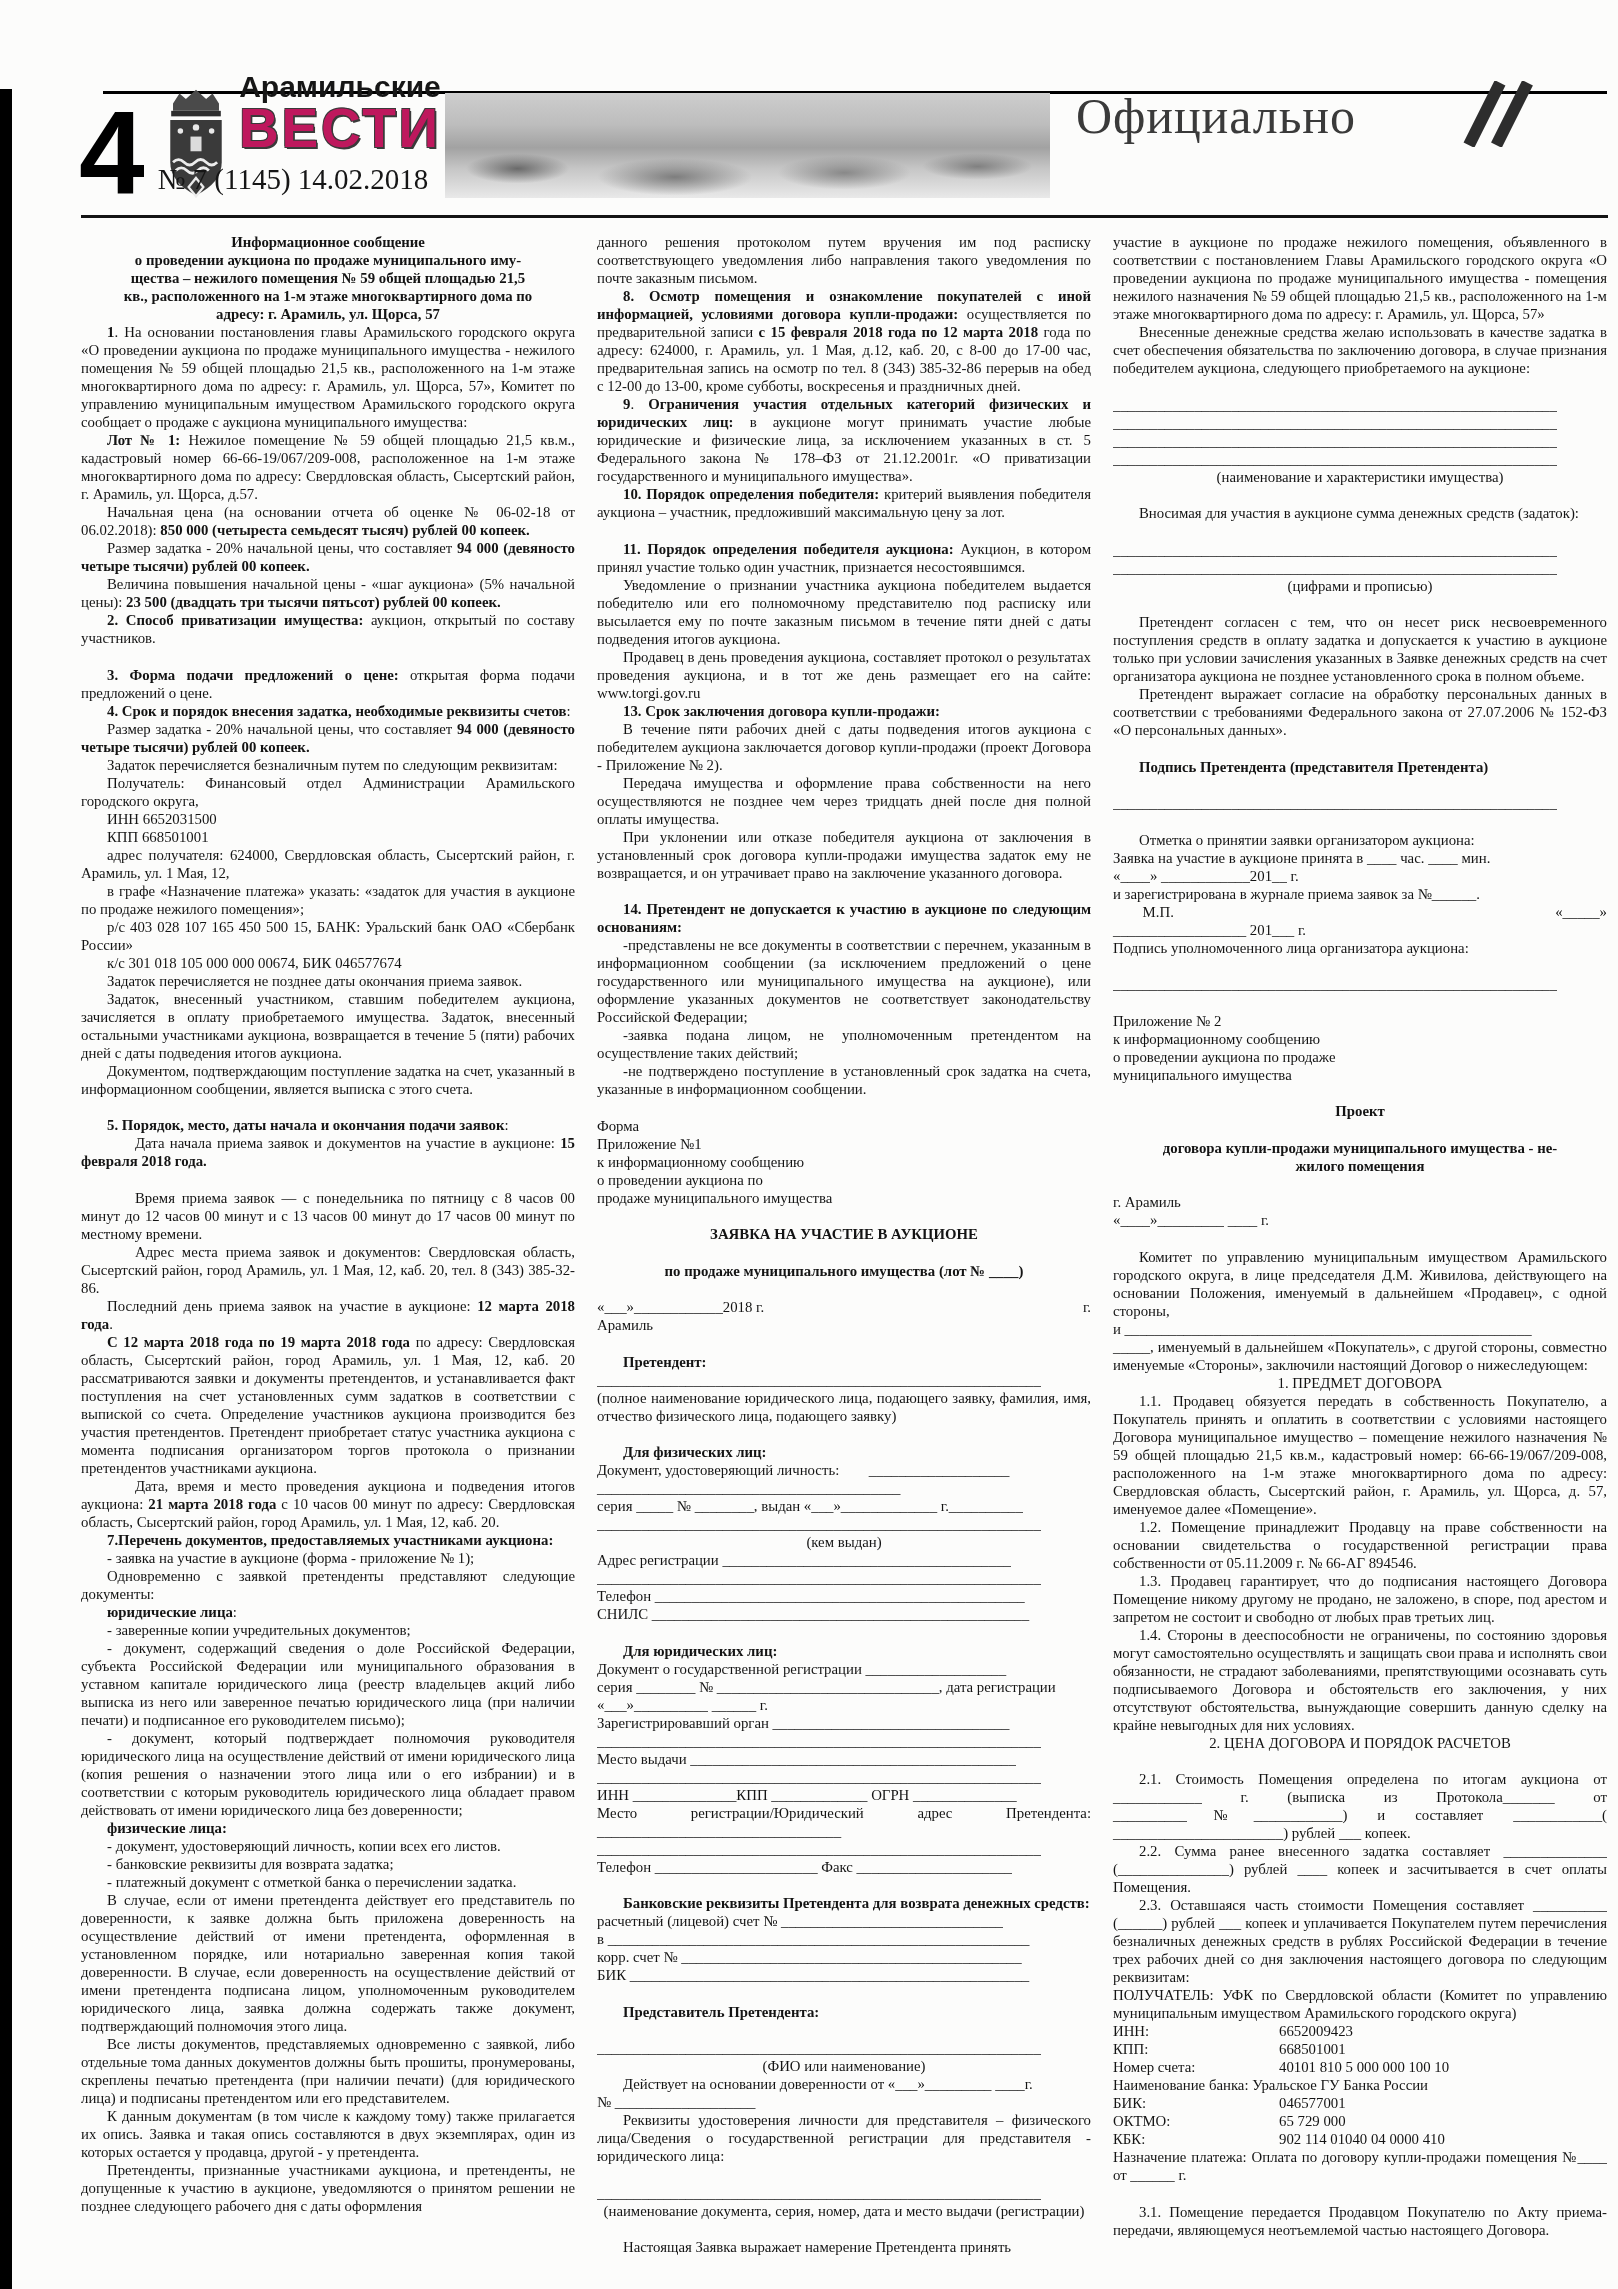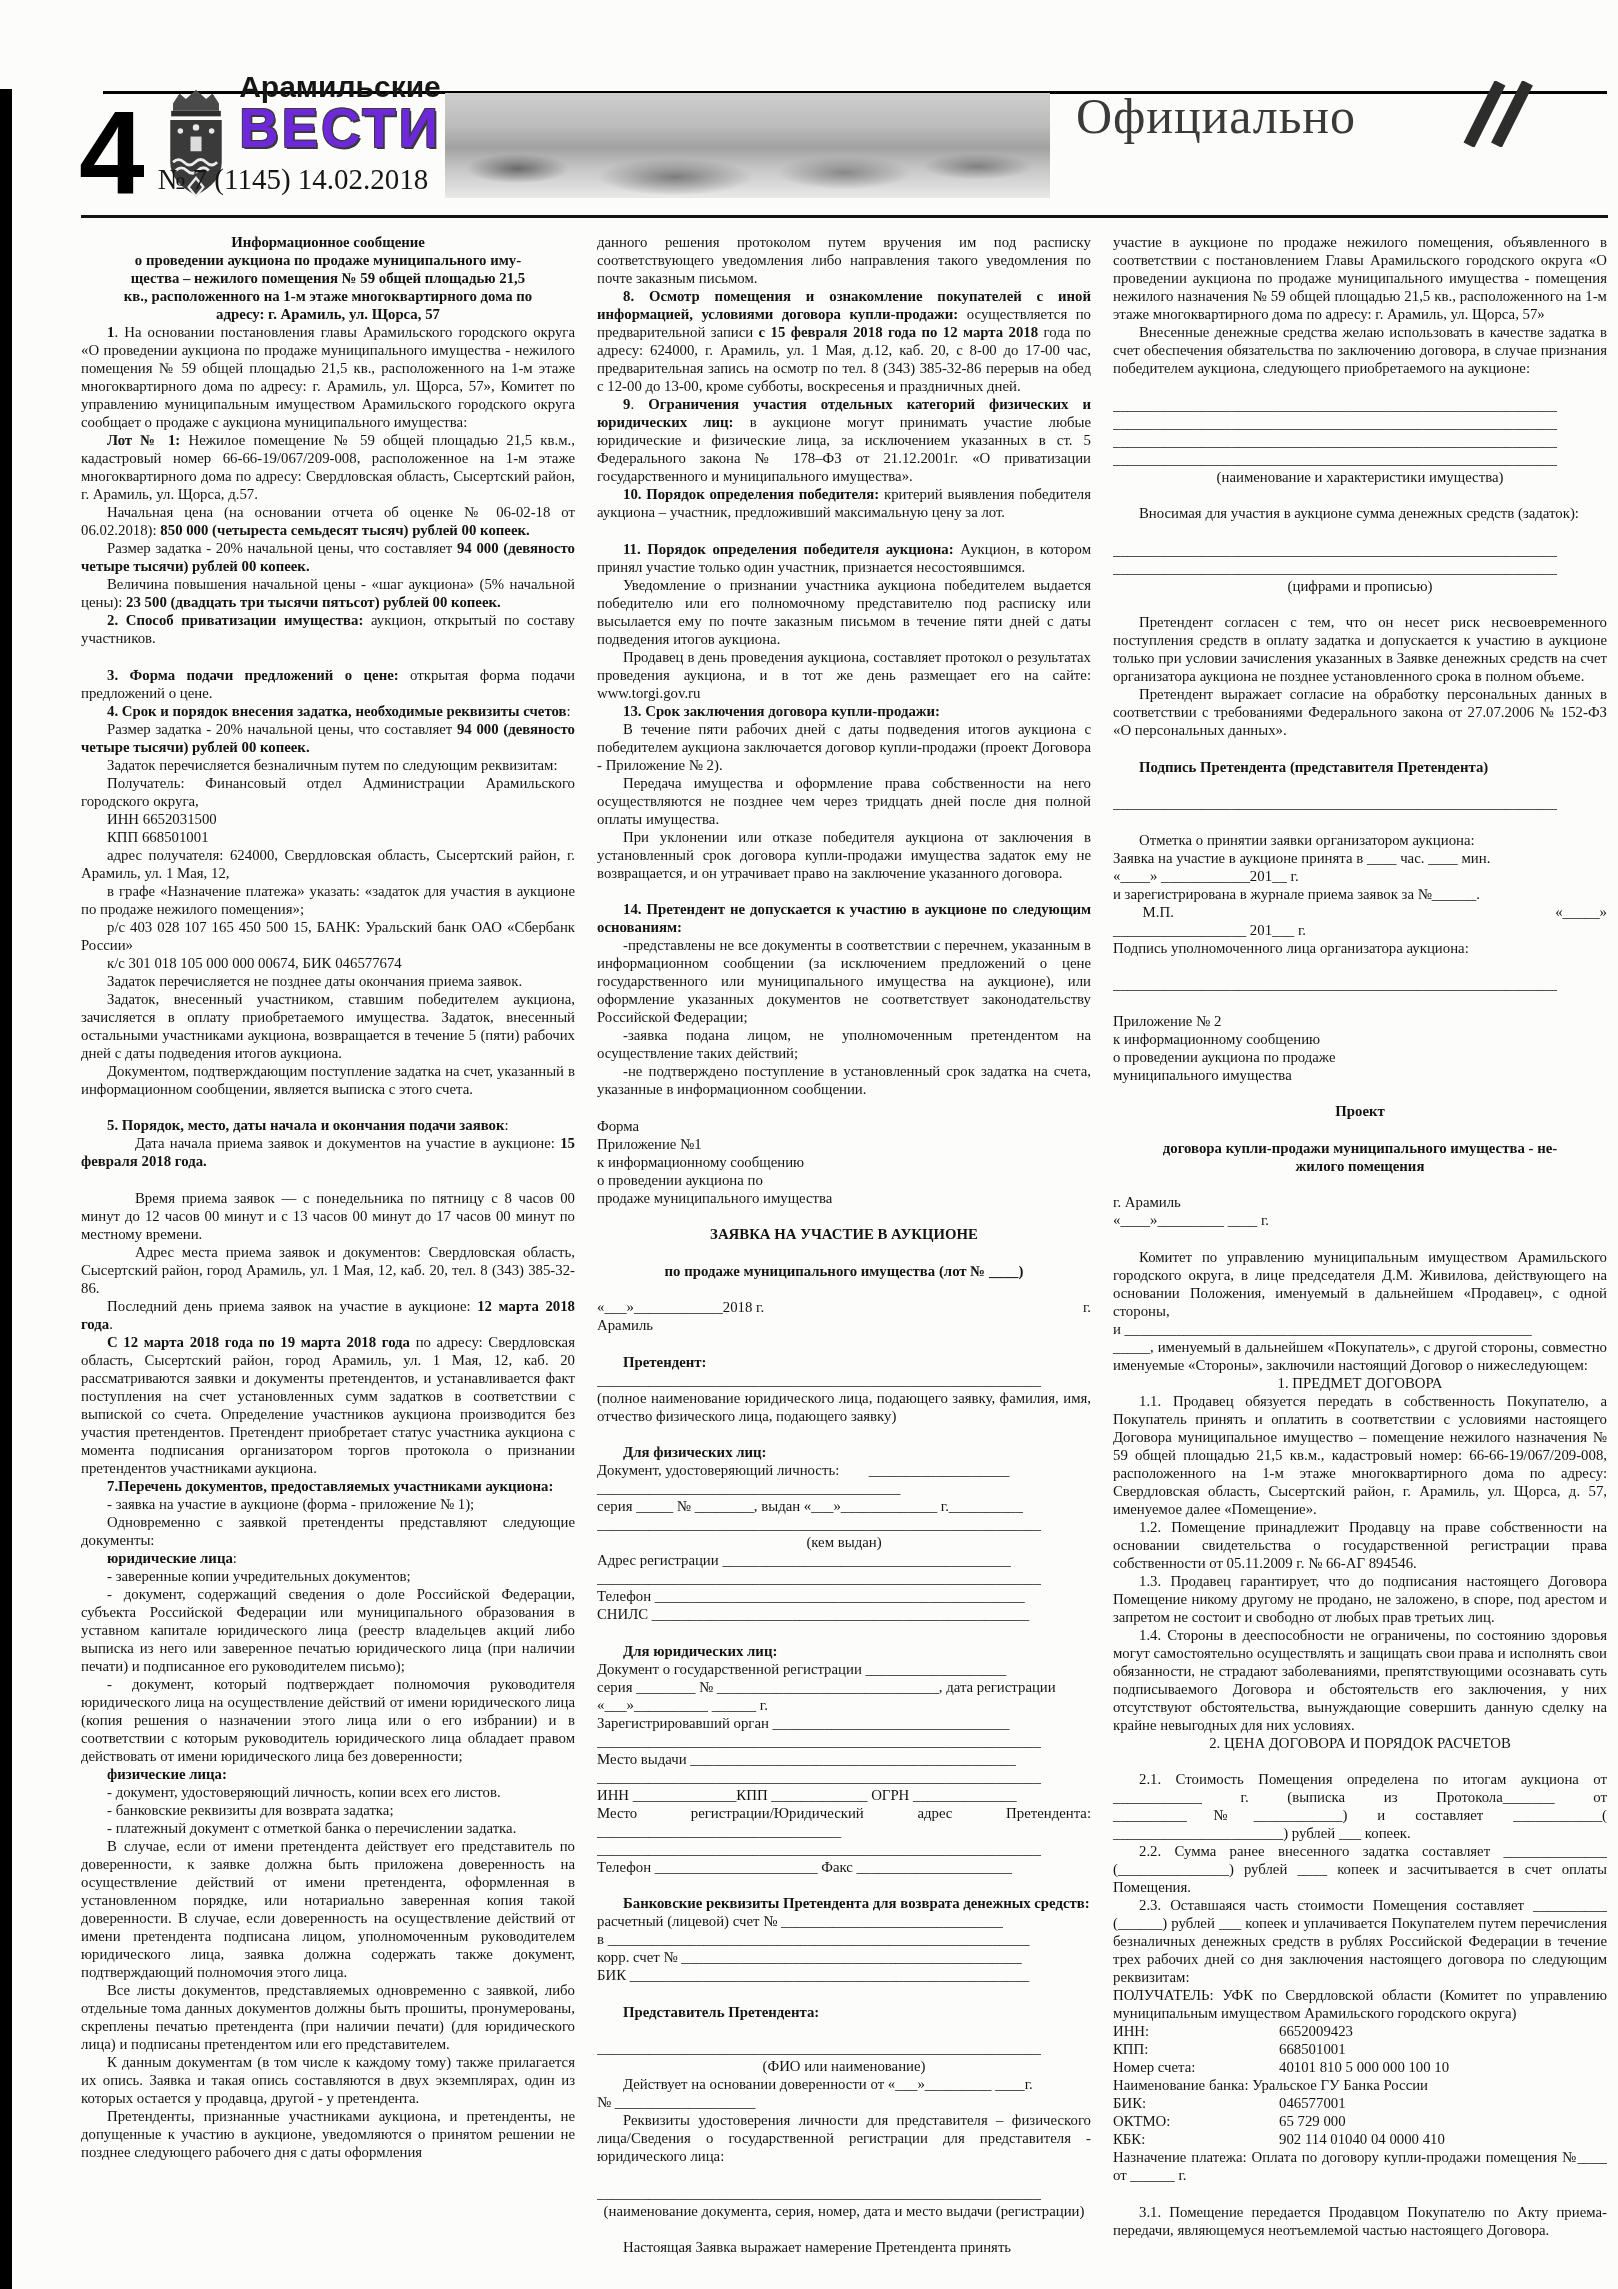--- a/index.html
+++ b/index.html
@@ -13,21 +13,21 @@
   .midrule{position:absolute;left:81px;top:215px;width:1527px;height:2.8px;background:#141414;}
   .pagenum{
     position:absolute;left:79px;top:94px;
     font-family:"Liberation Sans",sans-serif;font-weight:bold;font-size:118px;line-height:1;color:#000;
   }
   .crest{position:absolute;left:162px;top:83px;}
   .brand{position:absolute;left:233px;top:72px;width:214px;text-align:center;}
   .brand .btop{font-family:"Liberation Sans",sans-serif;font-weight:bold;font-size:30px;line-height:1;color:#161616;}
   .brand .bmain{
     font-family:"Liberation Sans",sans-serif;font-weight:bold;font-size:55px;line-height:.95;
-    color:#6d28d9;letter-spacing:2.8px;
+    color:#be185d;letter-spacing:2.8px;
     text-shadow:1.8px 1.8px 0 #3a3a3a,-0.9px -0.9px 0 #3a3a3a,0.9px -0.9px 0 #3a3a3a,-0.9px 0.9px 0 #3a3a3a;
   }
   .issue{position:absolute;left:138px;top:163px;width:310px;text-align:center;font-size:29px;color:#161616;}
   .photo{
     position:absolute;left:445px;top:93px;width:605px;height:105px;
     background:
       radial-gradient(ellipse 83px 24px at 12% 72%, rgba(90,90,90,.85) 0%, rgba(90,90,90,0) 62%),
       radial-gradient(ellipse 129px 31px at 38% 80%, rgba(105,105,105,.8) 0%, rgba(105,105,105,0) 60%),
       radial-gradient(ellipse 111px 28px at 66% 76%, rgba(120,120,120,.8) 0%, rgba(120,120,120,0) 60%),
       radial-gradient(ellipse 92px 22px at 88% 70%, rgba(100,100,100,.7) 0%, rgba(100,100,100,0) 60%),
@@ -117,20 +117,21 @@
       <div class="par p">к/с 301 018 105 000 000 00674, БИК 046577674</div>
       <div class="par p">Задаток перечисляется не позднее даты окончания приема заявок.</div>
       <div class="par p">Задаток, внесенный участником, ставшим победителем аукциона, зачисляется в оплату приобретаемого имущества. Задаток, внесенный остальными участниками аукциона, возвращается в течение 5 (пяти) рабочих дней с даты подведения итогов аукциона.</div>
       <div class="par p">Документом, подтверждающим поступление задатка на счет, указанный в информационном сообщении, является выписка с этого счета.</div>
       <div class="par p gap"><b>5. Порядок, место, даты начала и окончания подачи заявок</b>:</div>
       <div class="par p2">Дата начала приема заявок и документов на участие в аукционе: <b>15 февраля 2018 года.</b></div>
       <div class="par p2 gap">Время приема заявок — с понедельника по пятницу с 8 часов 00 минут до 12 часов 00 минут и с 13 часов 00 минут до 17 часов 00 минут по местному времени.</div>
       <div class="par p2">Адрес места приема заявок и документов: Свердловская область, Сысертский район, город Арамиль, ул. 1 Мая, 12, каб. 20, тел. 8 (343) 385-32-86.</div>
       <div class="par p">Последний день приема заявок на участие в аукционе: <b>12 марта 2018 года</b>.</div>
       <div class="par p"><b>С 12 марта 2018 года по 19 марта 2018 года</b> по адресу: Свердловская область, Сысертский район, город Арамиль, ул. 1 Мая, 12, каб. 20 рассматриваются заявки и документы претендентов, и устанавливается факт поступления на счет установленных сумм задатков в соответствии с выпиской со счета. Определение участников аукциона производится без участия претендентов. Претендент приобретает статус участника аукциона с момента подписания организатором торгов протокола о признании претендентов участниками аукциона.</div>
+      <div class="par p2">Дата, время и место проведения аукциона и подведения итогов аукциона: <b>21 марта 2018 года</b> с 10 часов 00 минут по адресу: Свердловская область, Сысертский район, город Арамиль, ул. 1 Мая, 12, каб. 20.</div>
       <div class="par p"><b>7.Перечень документов, предоставляемых участниками аукциона:</b></div>
       <div class="par p">- заявка на участие в аукционе (форма - приложение № 1);</div>
       <div class="par p">Одновременно с заявкой претенденты представляют следующие документы:</div>
       <div class="par p"><b>юридические лица</b>:</div>
       <div class="par p">- заверенные копии учредительных документов;</div>
       <div class="par p">- документ, содержащий сведения о доле Российской Федерации, субъекта Российской Федерации или муниципального образования в уставном капитале юридического лица (реестр владельцев акций либо выписка из него или заверенное печатью юридического лица (при наличии печати) и подписанное его руководителем письмо);</div>
       <div class="par p">- документ, который подтверждает полномочия руководителя юридического лица на осуществление действий от имени юридического лица (копия решения о назначении этого лица или о его избрании) и в соответствии с которым руководитель юридического лица обладает правом действовать от имени юридического лица без доверенности;</div>
       <div class="par p"><b>физические лица:</b></div>
       <div class="par p">- документ, удостоверяющий личность, копии всех его листов.</div>
       <div class="par p">- банковские реквизиты для возврата задатка;</div>

